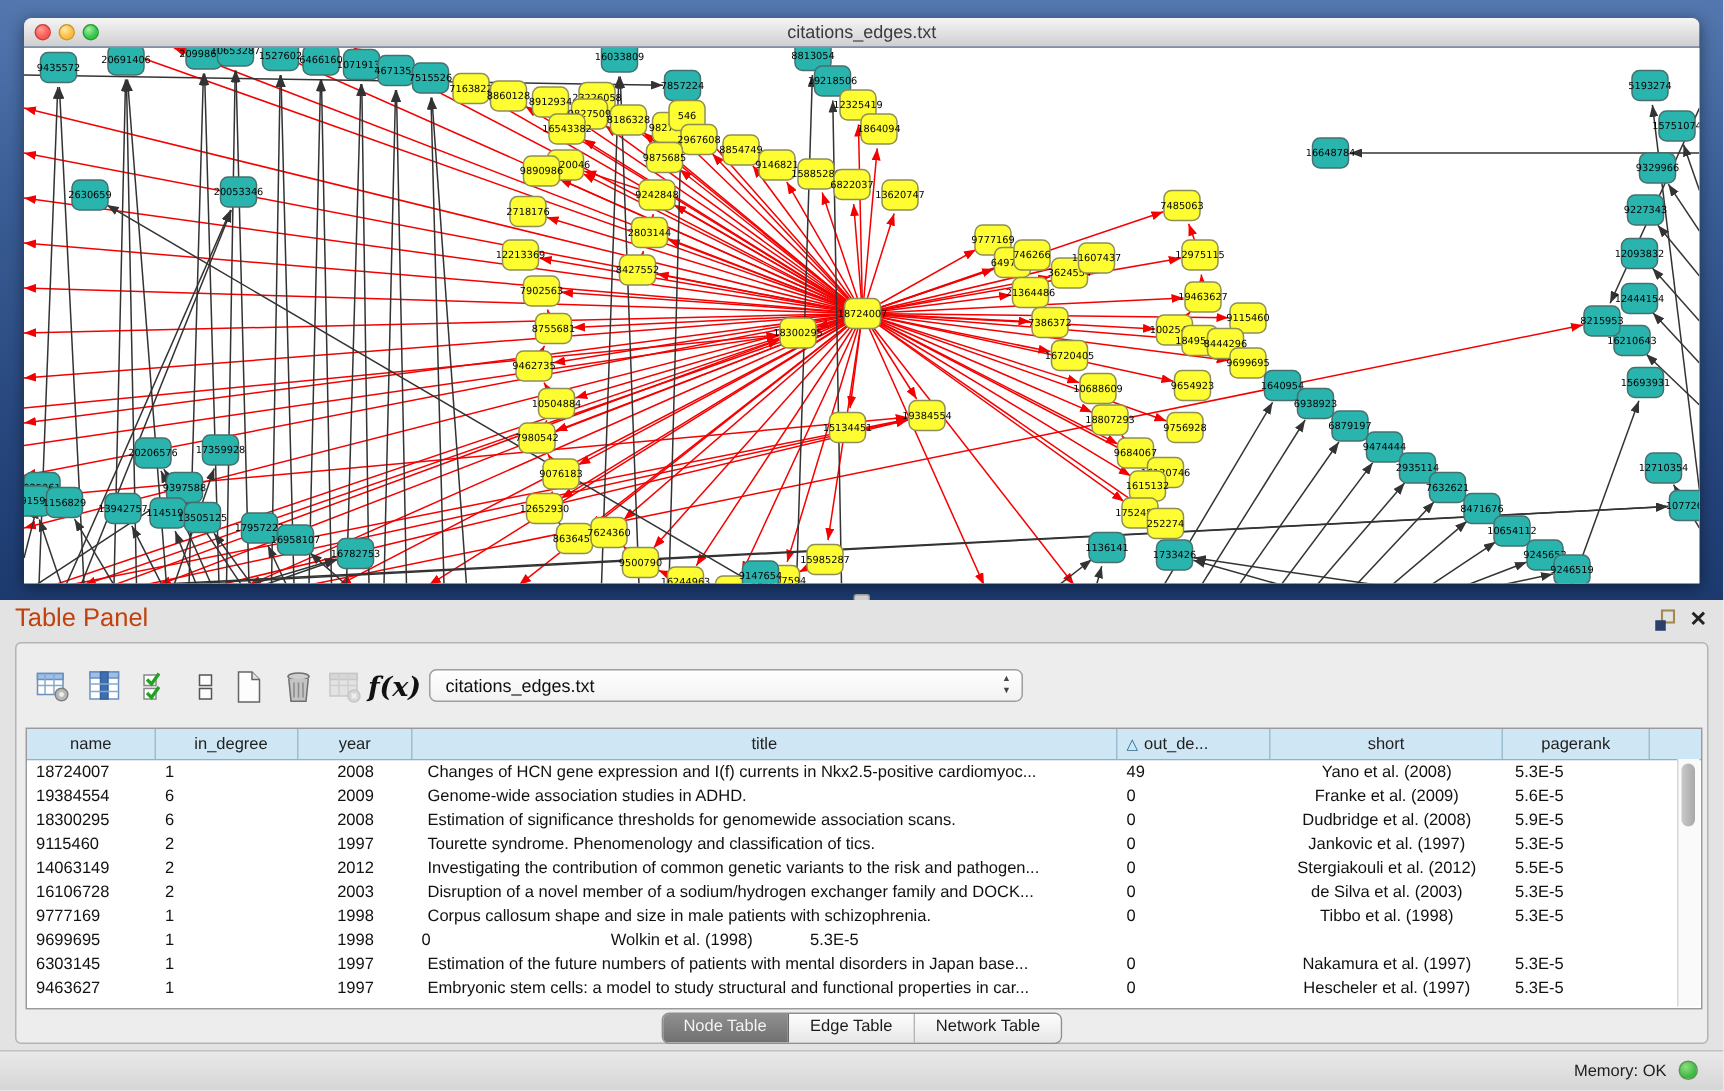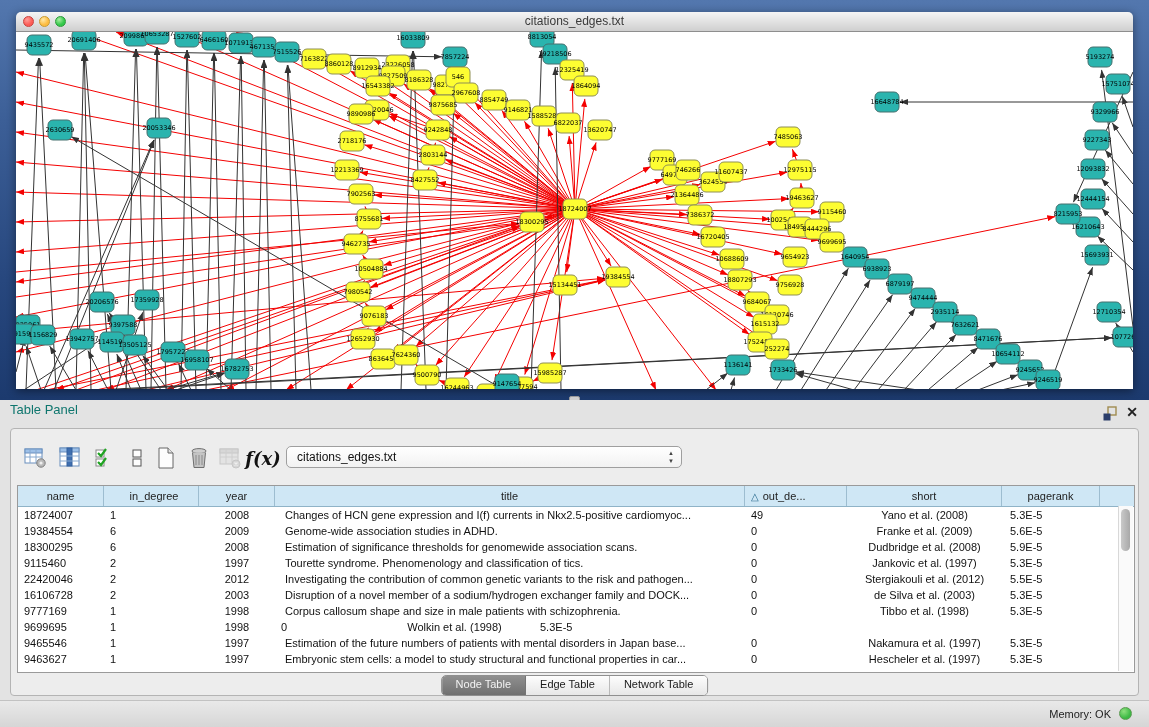--- a/index.html
+++ b/index.html
@@ -21,21 +21,21 @@
   .light.yellow{background:radial-gradient(circle at 35% 30%,#ffe9a8,#fdbc40 60%);border:1px solid #c99a2e;}
   .light.green{background:radial-gradient(circle at 35% 30%,#a8eea0,#34c84a 60%);border:1px solid #2a9a38;}
   .canvas{position:relative;width:1117px;height:357px;background:#ffffff;overflow:hidden;}
   .canvas svg{display:block;}
 
   .grip{position:absolute;left:569px;top:396px;width:9px;height:6px;
     background:#cfcfcf;border:1px solid #9a9a9a;border-radius:2px;}
 
   
   .table-panel{position:absolute;left:0;top:400px;width:1149px;height:300px;background:#e3e3e3;}
-  .panel-title{position:absolute;left:10px;top:2px;font-size:13px;color:#0f766e;}
+  .panel-title{position:absolute;left:10px;top:2px;font-size:17px;color:#c2410c;}
   .float-icon{position:absolute;right:31px;top:6px;width:15px;height:15px;cursor:default;}
   .close-icon{position:absolute;right:11px;top:4px;font-size:14px;font-weight:bold;color:#222;cursor:default;}
 
   .panel-inner{position:absolute;left:10px;top:28px;width:1127px;height:266px;
     background:#ededed;border:1px solid #b4b4b4;border-radius:4px;}
 
   .toolbar{position:absolute;left:0;top:0;width:100%;height:52px;}
   .tbtn{position:absolute;top:15px;width:28px;height:28px;display:flex;align-items:center;justify-content:center;}
   .fx{font-family:"DejaVu Serif",serif;font-style:italic;font-weight:bold;font-size:18px;color:#111;}
   .combo{position:absolute;left:275px;top:17px;width:396px;height:22px;background:linear-gradient(#ffffff,#f2f2f2);
@@ -911,21 +911,21 @@
             <div class="trow">
               <div class="cell c0">9115460</div>
               <div class="cell c1">2</div>
               <div class="cell c2">1997</div>
               <div class="cell c3">Tourette syndrome. Phenomenology and classification of tics.</div>
               <div class="cell c4">0</div>
               <div class="cell c5">Jankovic et al. (1997)</div>
               <div class="cell c6">5.3E-5</div>
             </div>
             <div class="trow">
-              <div class="cell c0">22420046</div>
+              <div class="cell c0">14063149</div>
               <div class="cell c1">2</div>
               <div class="cell c2">2012</div>
               <div class="cell c3">Investigating the contribution of common genetic variants to the risk and pathogen...</div>
               <div class="cell c4">0</div>
               <div class="cell c5">Stergiakouli et al. (2012)</div>
               <div class="cell c6">5.5E-5</div>
             </div>
             <div class="trow">
               <div class="cell c0">16106728</div>
               <div class="cell c1">2</div>
@@ -946,21 +946,21 @@
             </div>
             <div class="trow">
               <div class="cell c0">9699695</div>
               <div class="cell c1">1</div>
               <div class="cell c2">1998</div>
               <div class="cell c4">0</div>
               <div class="cell c5">Wolkin et al. (1998)</div>
               <div class="cell c6">5.3E-5</div>
             </div>
             <div class="trow">
-              <div class="cell c0">9465546</div>
+              <div class="cell c0">6303145</div>
               <div class="cell c1">1</div>
               <div class="cell c2">1997</div>
               <div class="cell c3">Estimation of the future numbers of patients with mental disorders in Japan base...</div>
               <div class="cell c4">0</div>
               <div class="cell c5">Nakamura et al. (1997)</div>
               <div class="cell c6">5.3E-5</div>
             </div>
             <div class="trow">
               <div class="cell c0">9463627</div>
               <div class="cell c1">1</div>

